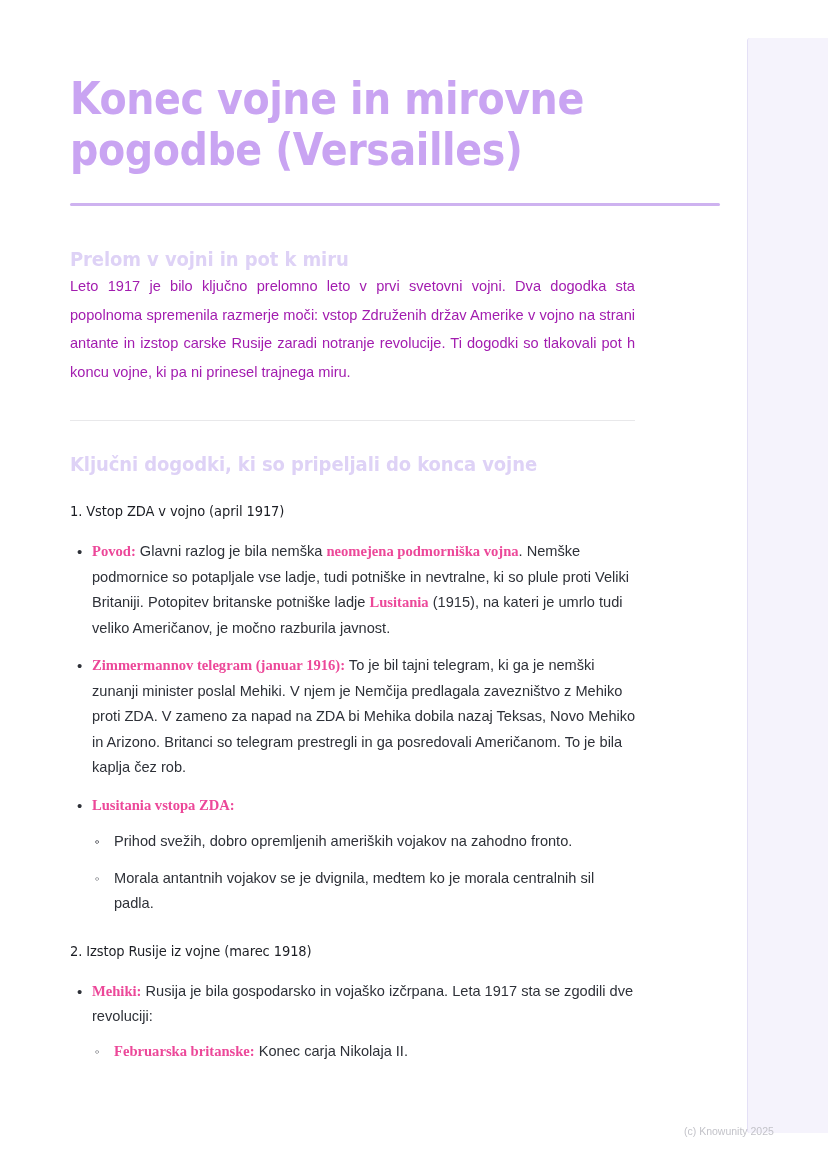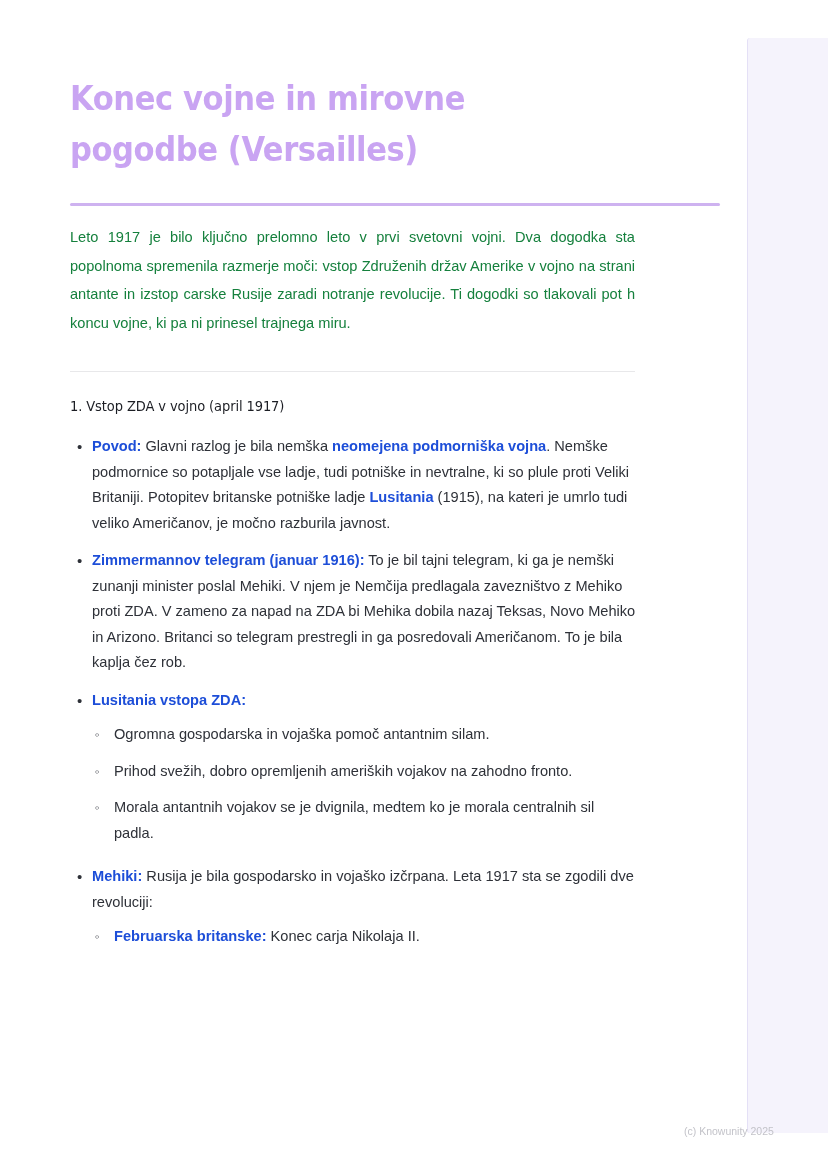--- a/index.html
+++ b/index.html
@@ -36,21 +36,21 @@
   .content {
     position:absolute;
     left:70px;
     top:0;
     width:570px;
   }
 
   
   .doc-title {
     font-family:"DejaVu Sans Condensed", "Liberation Sans Narrow", "Liberation Sans", sans-serif;
-    font-size:34px;
+    font-size:44px;
     line-height:51px;
     font-weight:bold;
     letter-spacing:-0.4px;
     color:#c9a4f2;
     margin-top:73px;
     width:520px;
   }
 
   .title-rule {
     margin-top:28px;
@@ -70,24 +70,23 @@
     color:#ded2f6;
   }
 
   .heading-gap-1 { margin-top:40px; }
   .heading-gap-2 { margin-top:30px; }
 
   
   p.body-text {
     font-size:14.6px;
     line-height:28.5px;
-    color:#15803d;
+    color:#a21caf;
     text-align:justify;
     width:565px;
-    margin-top:17px;
   }
 
   
   .thin-rule {
     margin-top:34px;
     width:565px;
     height:1px;
     background:#e8e8ea;
   }
 
@@ -146,21 +145,21 @@
     position:absolute;
     left:9px;
     top:0;
     font-size:13px;
     line-height:25.5px;
     color:#4a4d55;
   }
 
   ul.lvl2 > li:last-child { margin-bottom:0; }
 
-  .b { font-weight:bold; color:#1d4ed8; }
+  .b { font-weight:bold; color:#ec4899;font-family:Liberation Serif, serif; }
 
   
   ul.lvl1 > li > ul.lvl2 { margin-left:-6px; }
 
   
   .footer-note {
     position:absolute;
     left:684px;
     top:1124px;
     font-size:10.5px;
@@ -175,25 +174,27 @@
 <div id="page">
 
   <div class="edge-band"></div>
 
   <div class="content">
 
     <h1 class="doc-title">Konec vojne in mirovne pogodbe (Versailles)</h1>
 
     <div class="title-rule"></div>
 
+    <h2 class="section-heading heading-gap-1">Prelom v vojni in pot k miru</h2>
 
     <p class="body-text">Leto 1917 je bilo ključno prelomno leto v prvi svetovni vojni. Dva dogodka sta popolnoma spremenila razmerje moči: vstop Združenih držav Amerike v vojno na strani antante in izstop carske Rusije zaradi notranje revolucije. Ti dogodki so tlakovali pot h koncu vojne, ki pa ni prinesel trajnega miru.</p>
 
     <div class="thin-rule"></div>
 
+    <h2 class="section-heading heading-gap-2">Ključni dogodki, ki so pripeljali do konca vojne</h2>
 
     <h3 class="item-heading">1. Vstop ZDA v vojno (april 1917)</h3>
 
     <ul class="lvl1">
 
       <li>
         <span class="marker">•</span>
         <span class="b">Povod:</span><span> Glavni razlog je bila nemška </span><span class="b">neomejena podmorniška vojna</span><span>. Nemške podmornice so potapljale vse ladje, tudi potniške in nevtralne, ki so plule proti Veliki Britaniji. Potopitev britanske potniške ladje </span><span class="b">Lusitania</span><span> (1915), na kateri je umrlo tudi veliko Američanov, je močno razburila javnost.</span>
       </li>
 
@@ -201,35 +202,35 @@
         <span class="marker">•</span>
         <span class="b">Zimmermannov telegram (januar 1916):</span><span> To je bil tajni telegram, ki ga je nemški zunanji minister poslal Mehiki. V njem je Nemčija predlagala zavezništvo z Mehiko proti ZDA. V zameno za napad na ZDA bi Mehika dobila nazaj Teksas, Novo Mehiko in Arizono. Britanci so telegram prestregli in ga posredovali Američanom. To je bila kaplja čez rob.</span>
       </li>
 
       <li>
         <span class="marker">•</span>
         <span class="b">Lusitania vstopa ZDA:</span>
         <ul class="lvl2">
           <li>
             <span class="marker">◦</span>
-            <span>Ogromna gospodarska in vojaška pomoč antantnim silam.</span>
           </li>
           <li>
             <span class="marker">◦</span>
             <span>Prihod svežih, dobro opremljenih ameriških vojakov na zahodno fronto.</span>
           </li>
           <li>
             <span class="marker">◦</span>
             <span>Morala antantnih vojakov se je dvignila, medtem ko je morala centralnih sil padla.</span>
           </li>
         </ul>
       </li>
 
     </ul>
 
+    <h3 class="item-heading">2. Izstop Rusije iz vojne (marec 1918)</h3>
 
     <ul class="lvl1">
       <li>
         <span class="marker">•</span>
         <span class="b">Mehiki:</span><span> Rusija je bila gospodarsko in vojaško izčrpana. Leta 1917 sta se zgodili dve revoluciji:</span>
         <ul class="lvl2">
           <li>
             <span class="marker">◦</span>
             <span class="b">Februarska britanske:</span><span> Konec carja Nikolaja II.</span>
           </li>

